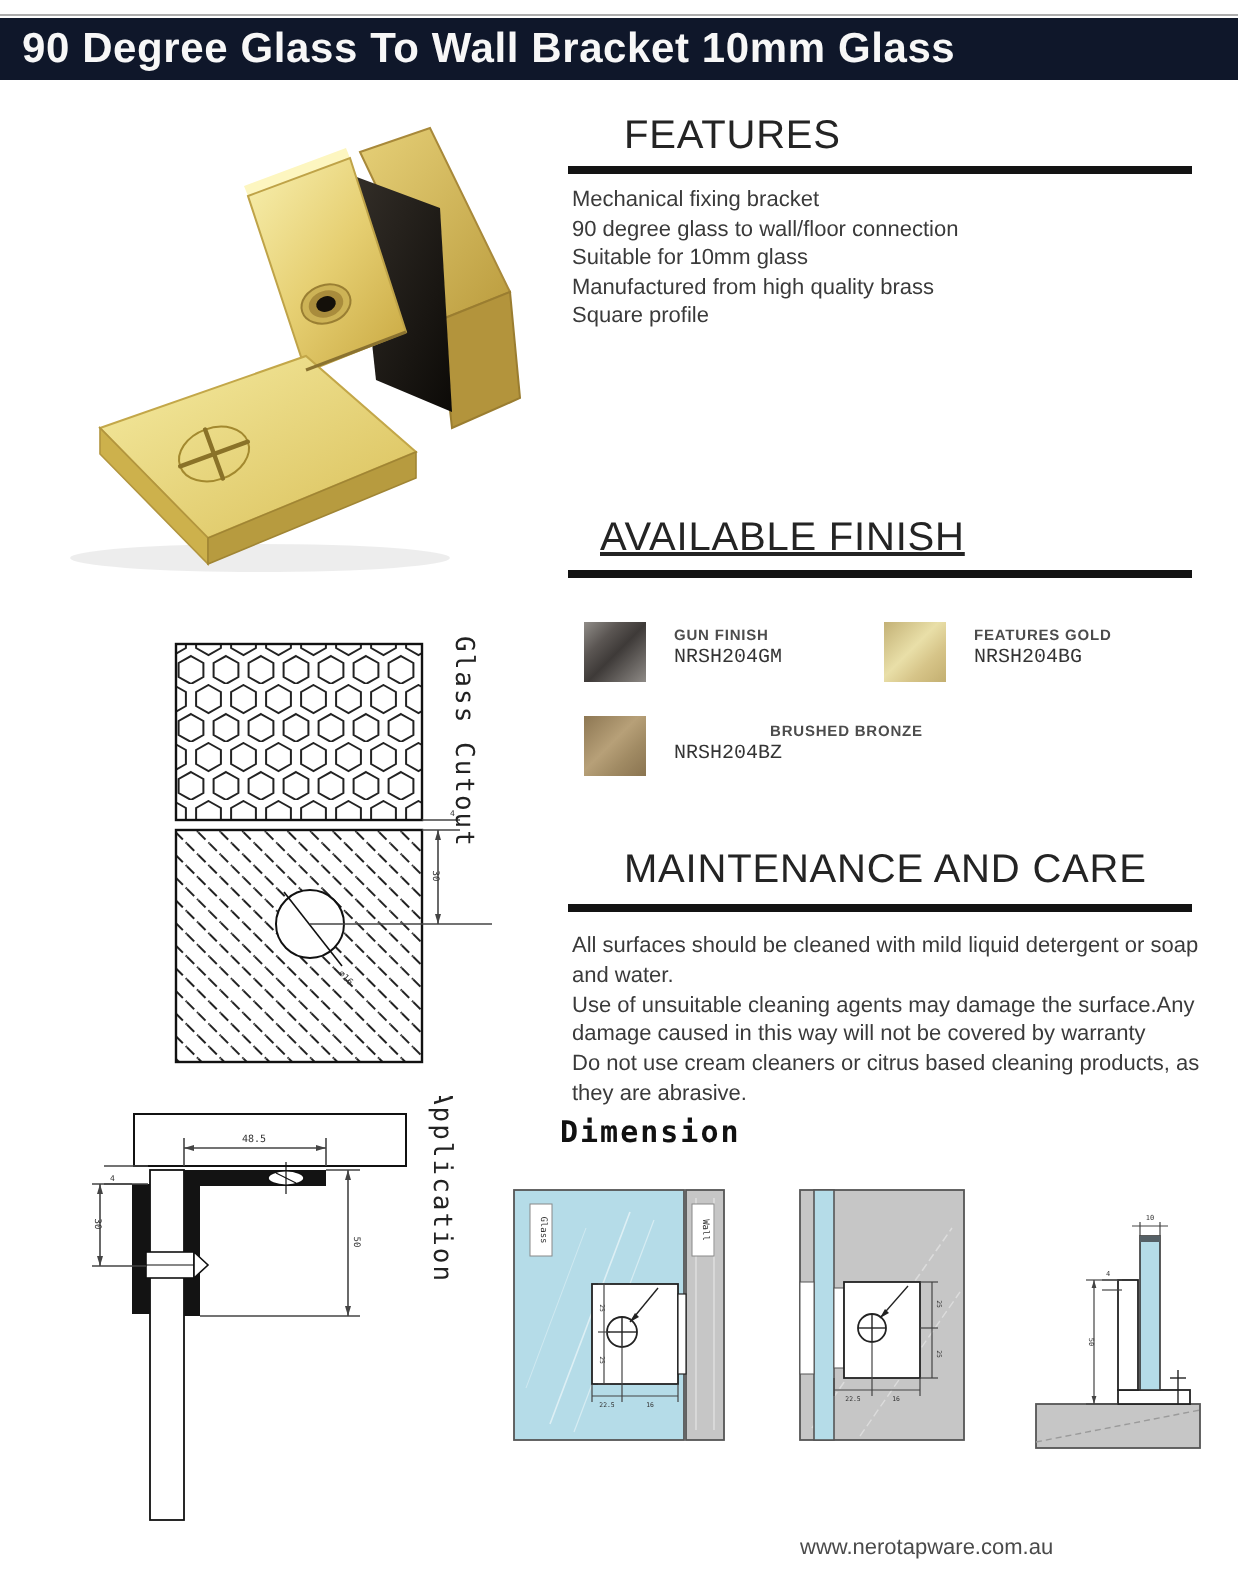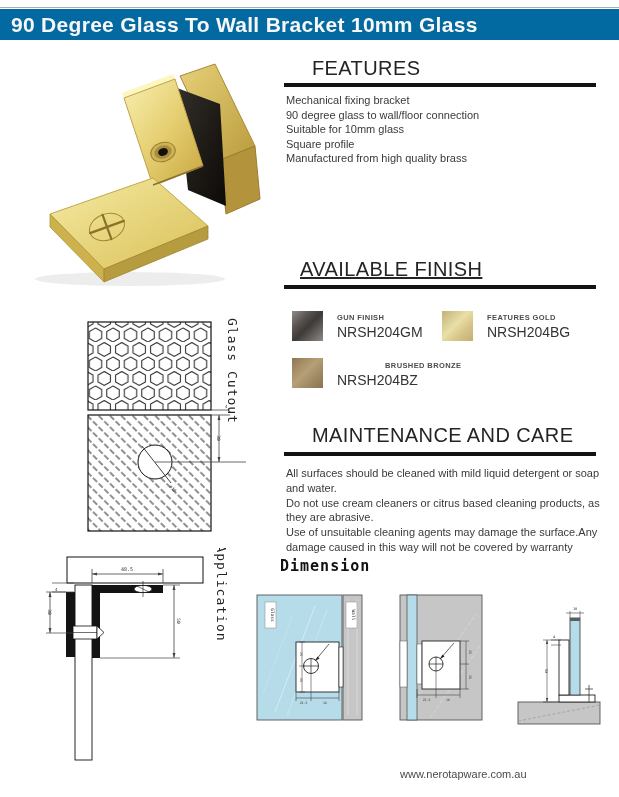--- a/index.html
+++ b/index.html
@@ -1,27 +1,27 @@
 <!DOCTYPE html>
 <html><head>
 <meta charset="utf-8">
 <style>
   html,body{margin:0;padding:0;background:#fff;}
   body{width:619px;height:797px;position:relative;font-family:"Liberation Sans",sans-serif;color:#383838;overflow:hidden;}
   .abs{position:absolute;}
   .topline{left:0;top:7px;width:619px;height:1px;background:#adadad;}
-  .titlebar{left:0;top:9px;width:619px;height:31px;background:#0369a1;}
+  .titlebar{left:0;top:9px;width:619px;height:31px;background:#0f172a;}
   .titlebar span{display:block;padding-left:11px;line-height:31px;font-size:21px;font-weight:bold;color:#f7f7f7;letter-spacing:.3px;}
   .h2{font-size:20px;color:#242424;letter-spacing:.4px;font-weight:400;margin-left:27px;}
   .rule{height:3.5px;background:#131313;}
   .feat-line{font-size:11px;line-height:14.6px;color:#3a3a3a;}
   .para{font-size:11px;line-height:14.8px;color:#3a3a3a;margin:0;}
   .swatch{width:31px;height:30px;}
   .sw-name{font-size:7.5px;color:#4c4c4c;letter-spacing:.4px;font-weight:bold;}
-  .sw-code{font-size:14px;color:#343434;}
+  .sw-code{font-size:10px;color:#343434;font-family:Liberation Mono, monospace;}
   .dim-title{font-family:"DejaVu Sans Mono",monospace;font-weight:bold;font-size:15px;color:#111;letter-spacing:1px;text-align:left;}
   .url{font-size:11px;color:#4a4a4a;text-align:left;}
   svg{display:block;}
   text{font-family:"Liberation Sans",sans-serif;}
   .cadlabel{font-family:"DejaVu Sans Mono",monospace;}
 </style>
 </head>
 <body>
 
 <div class="abs topline"></div>
@@ -75,22 +75,22 @@
     <line x1="95" y1="158" x2="95" y2="184" stroke="#8a7228" stroke-width="2.2" stroke-linecap="round"></line>
   </g>
 </svg>
 
 <div class="abs h2" style="left:285px;top:57px;">FEATURES</div>
 <div class="abs rule" style="left:284px;top:83px;width:312px;"></div>
 <div class="abs" style="left:286px;top:93px;width:320px;">
   <div class="feat-line">Mechanical fixing bracket</div>
   <div class="feat-line">90 degree glass to wall/floor connection</div>
   <div class="feat-line">Suitable for 10mm glass</div>
+  <div class="feat-line">Manufactured from high quality brass</div>
   <div class="feat-line">Square profile</div>
-  <div class="feat-line">Manufactured from high quality brass</div>
 </div>
 
 <div class="abs h2" style="left:273px;top:258px;text-decoration:underline;">AVAILABLE FINISH</div>
 <div class="abs rule" style="left:284px;top:285px;width:312px;"></div>
 
 <div class="abs swatch" style="left: 292px; top: 311px; background: linear-gradient(135deg, rgb(145, 141, 137) 0%, rgb(90, 85, 82) 30%, rgb(62, 58, 56) 52%, rgb(142, 138, 134) 100%);"></div>
 <div class="abs sw-name" style="left:337px;top:313px;">GUN FINISH</div>
 <div class="abs sw-code" style="left:337px;top:324px;">NRSH204GM</div>
 
 <div class="abs swatch" style="left: 442px; top: 311px; background: linear-gradient(135deg, rgb(195, 177, 118) 0%, rgb(233, 223, 168) 45%, rgb(214, 196, 136) 70%, rgb(195, 175, 112) 100%);"></div>
@@ -98,22 +98,22 @@
 <div class="abs sw-code" style="left:487px;top:324px;">NRSH204BG</div>
 
 <div class="abs swatch" style="left: 292px; top: 358px; background: linear-gradient(135deg, rgb(141, 119, 83) 0%, rgb(183, 160, 120) 45%, rgb(160, 138, 99) 70%, rgb(138, 116, 80) 100%);"></div>
 <div class="abs sw-name" style="left:337px;top:361px;padding-left:48px;">BRUSHED BRONZE</div>
 <div class="abs sw-code" style="left:337px;top:372px;">NRSH204BZ</div>
 
 <div class="abs h2" style="left:285px;top:424px;">MAINTENANCE AND CARE</div>
 <div class="abs rule" style="left:284px;top:452px;width:312px;"></div>
 <div class="abs" style="left:286px;top:466px;width:322px;">
   <p class="para">All surfaces should be cleaned with mild liquid detergent or soap and water.</p>
+  <p class="para">Use of unsuitable cleaning agents may damage the surface.Any damage caused in this way will not be covered by warranty</p>
   <p class="para">Do not use cream cleaners or citrus based cleaning products, as they are abrasive.</p>
-  <p class="para">Use of unsuitable cleaning agents may damage the surface.Any damage caused in this way will not be covered by warranty</p>
 </div>
 
 <svg class="abs" style="left:78px;top:313px;" width="195" height="240" viewBox="0 0 195 240">
   <defs>
     <pattern id="hexPat" width="17.5" height="29" patternUnits="userSpaceOnUse">
       <rect width="17.5" height="29" fill="#fff"></rect>
       <path d="M8.75,0.5 L14.95,4 L14.95,11 L8.75,14.5 L2.55,11 L2.55,4 Z" fill="none" stroke="#222" stroke-width="1"></path>
       <path d="M0,15 L6.2,18.5 L6.2,25.5 L0,29 L-6.2,25.5 L-6.2,18.5 Z" fill="none" stroke="#222" stroke-width="1"></path>
       <path d="M17.5,15 L23.7,18.5 L23.7,25.5 L17.5,29 L11.3,25.5 L11.3,18.5 Z" fill="none" stroke="#222" stroke-width="1"></path>
     </pattern>

